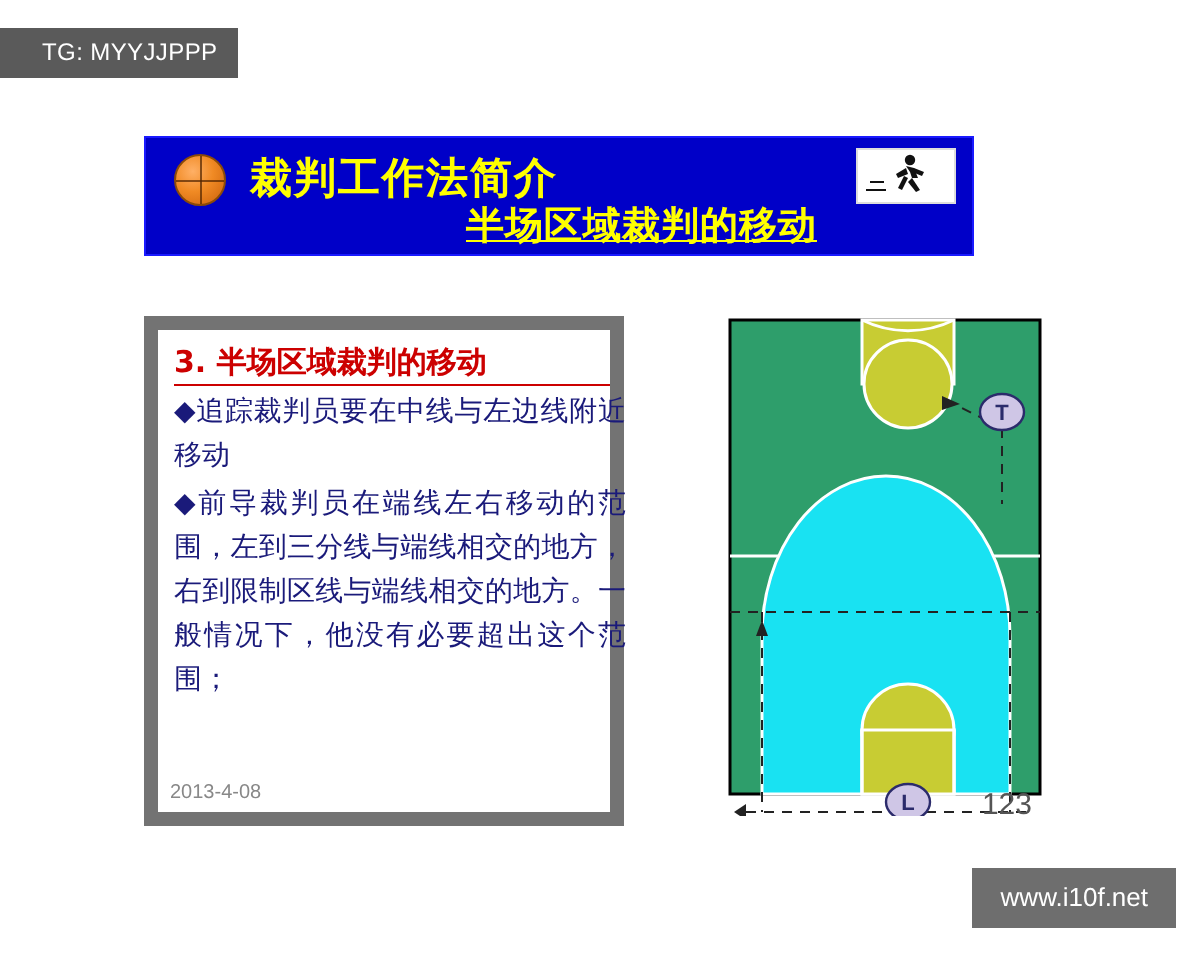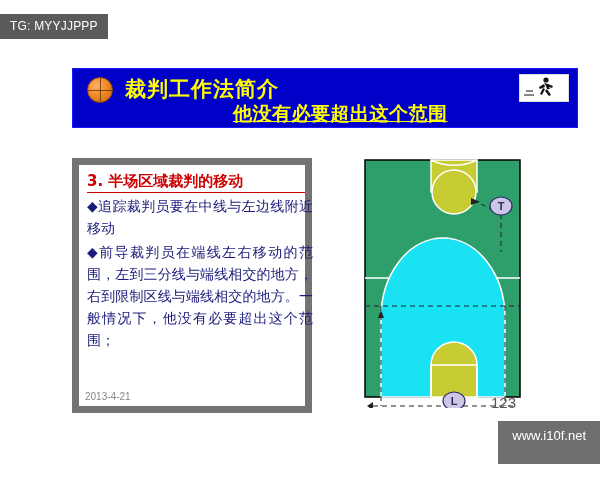--- a/index.html
+++ b/index.html
@@ -23,51 +23,51 @@
   }
   
   .tg-tag {
     position: absolute;
     left: 0;
     top: 14px;
     background: #5a5a5a;
     color: #ffffff;
     font-size: 12px;
     line-height: 12px;
-    padding: 6px 10px 7px 10px;
+    padding: 6px 10px 7px 21px;
     letter-spacing: 0.2px;
     font-family: "Liberation Sans", sans-serif;
   }
   
   .watermark {
     position: absolute;
-    right: 0;
+    right: 12px;
     bottom: 16px;
     background: #6e6e6e;
     color: #ffffff;
     font-size: 13px;
     line-height: 13px;
-    padding: 8px 14px 22px 14px;
+    padding: 8px 14px 9px 14px;
     font-family: "Liberation Sans", sans-serif;
   }
   
   .slide {
     position: absolute;
     left: 55px;
     top: 55px;
     width: 490px;
     height: 375px;
     background: #ffffff;
   }
   
   .banner {
     position: absolute;
     left: 17px;
     top: 13px;
-    width: 506px;
+    width: 415px;
     height: 60px;
     background: #0000c8;
     border: 1px solid #1a1aff;
     box-sizing: border-box;
   }
   .ball-icon {
     position: absolute;
     left: 14px;
     top: 8px;
     width: 26px;
@@ -212,21 +212,21 @@
 
 <div class="page">
 
   <div class="tg-tag">TG: MYYJJPPP</div>
 
   <div class="slide">
 
     <div class="banner">
       <div class="ball-icon"></div>
       <div class="banner-title">裁判工作法简介</div>
-      <div class="banner-sub">他没有必要超出这个范围</div>
+      <div class="banner-sub">半场区域裁判的移动</div>
       <div class="runner-box">
         <svg width="48" height="26" viewBox="0 0 48 26">
           <rect x="0" y="0" width="48" height="26" fill="#ffffff"></rect>
           <g fill="#111111">
             <circle cx="26" cy="5" r="2.6"></circle>
             <path d="M24 8 L28 9 L30 14 L27 14 L26 11 Z"></path>
             <path d="M27 14 L31 20 L29 21 L25 16 Z"></path>
             <path d="M25 14 L22 20 L20 19 L23 13 Z"></path>
             <path d="M28 9 L33 11 L32 13 L27 11 Z"></path>
             <path d="M24 9 L19 12 L20 14 L25 12 Z"></path>
@@ -239,21 +239,21 @@
       </div>
     </div>
 
     <div class="text-panel">
       <div class="heading">3.  半场区域裁判的移动</div>
       <div class="heading-underline"></div>
       <div class="body-text">
         <p class="para">◆追踪裁判员要在中线与左边线附近移动</p>
         <p class="para">◆前导裁判员在端线左右移动的范围，左到三分线与端线相交的地方，右到限制区线与端线相交的地方。一般情况下，他没有必要超出这个范围；</p>
       </div>
-      <div class="date-stamp">2013-4-21</div>
+      <div class="date-stamp">2013-4-08</div>
     </div>
 
     <div class="court-wrap">
       <svg class="court-svg" width="205" height="250" viewBox="0 0 205 250">
 
         <rect x="42" y="2" width="155" height="237" fill="#2e9e6b" stroke="#000000" stroke-width="1.5"></rect>
 
         <rect x="108" y="2" width="46" height="32" fill="#c8cc33" stroke="#ffffff" stroke-width="1.5"></rect>
         <circle cx="131" cy="34" r="22" fill="#c8cc33" stroke="#ffffff" stroke-width="1.5"></circle>
         <path d="M108 2 A 52 52 0 0 0 154 2" fill="none" stroke="#ffffff" stroke-width="1.5"></path>

